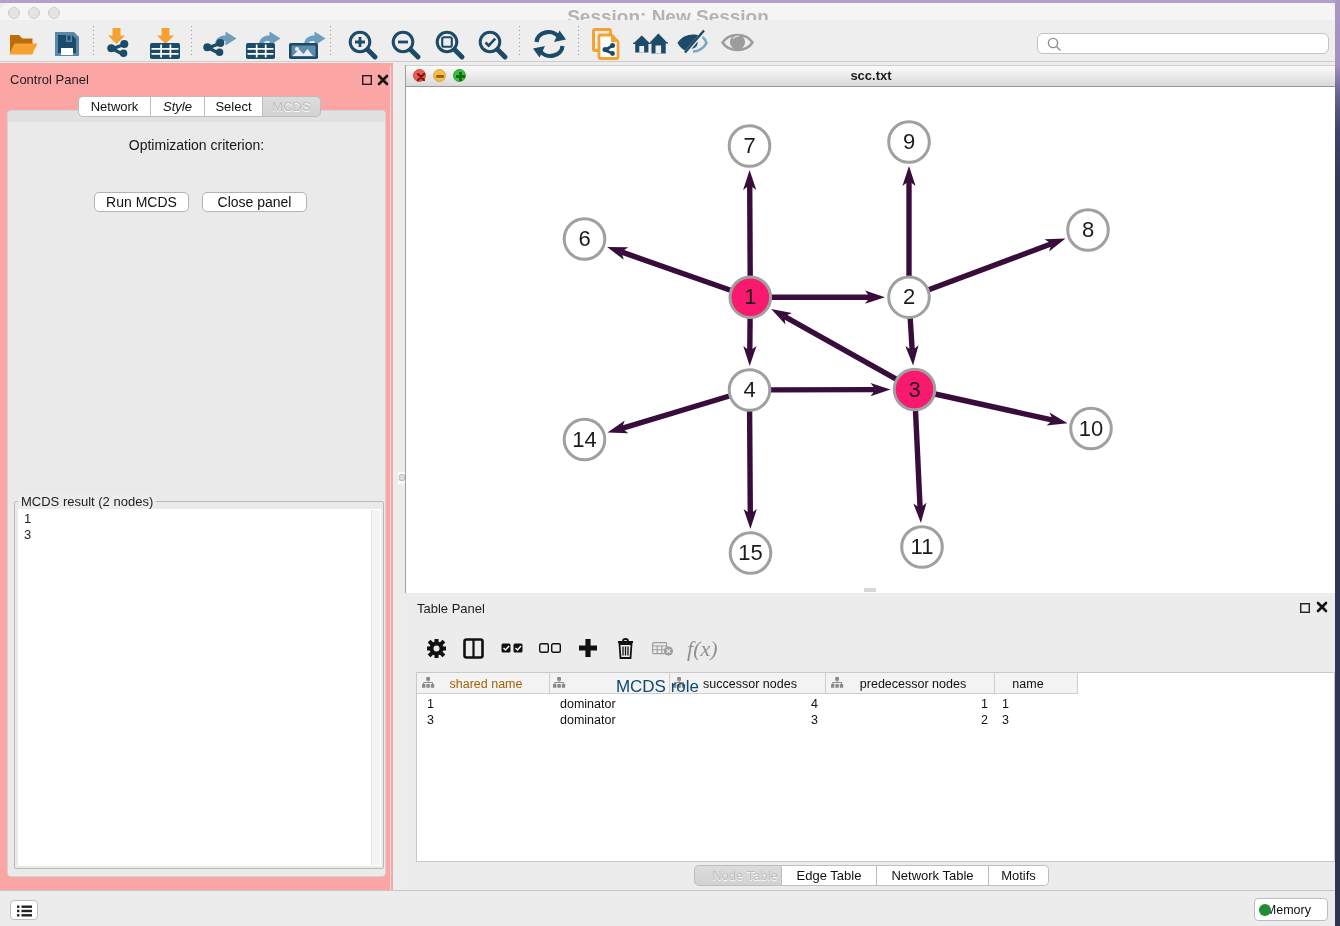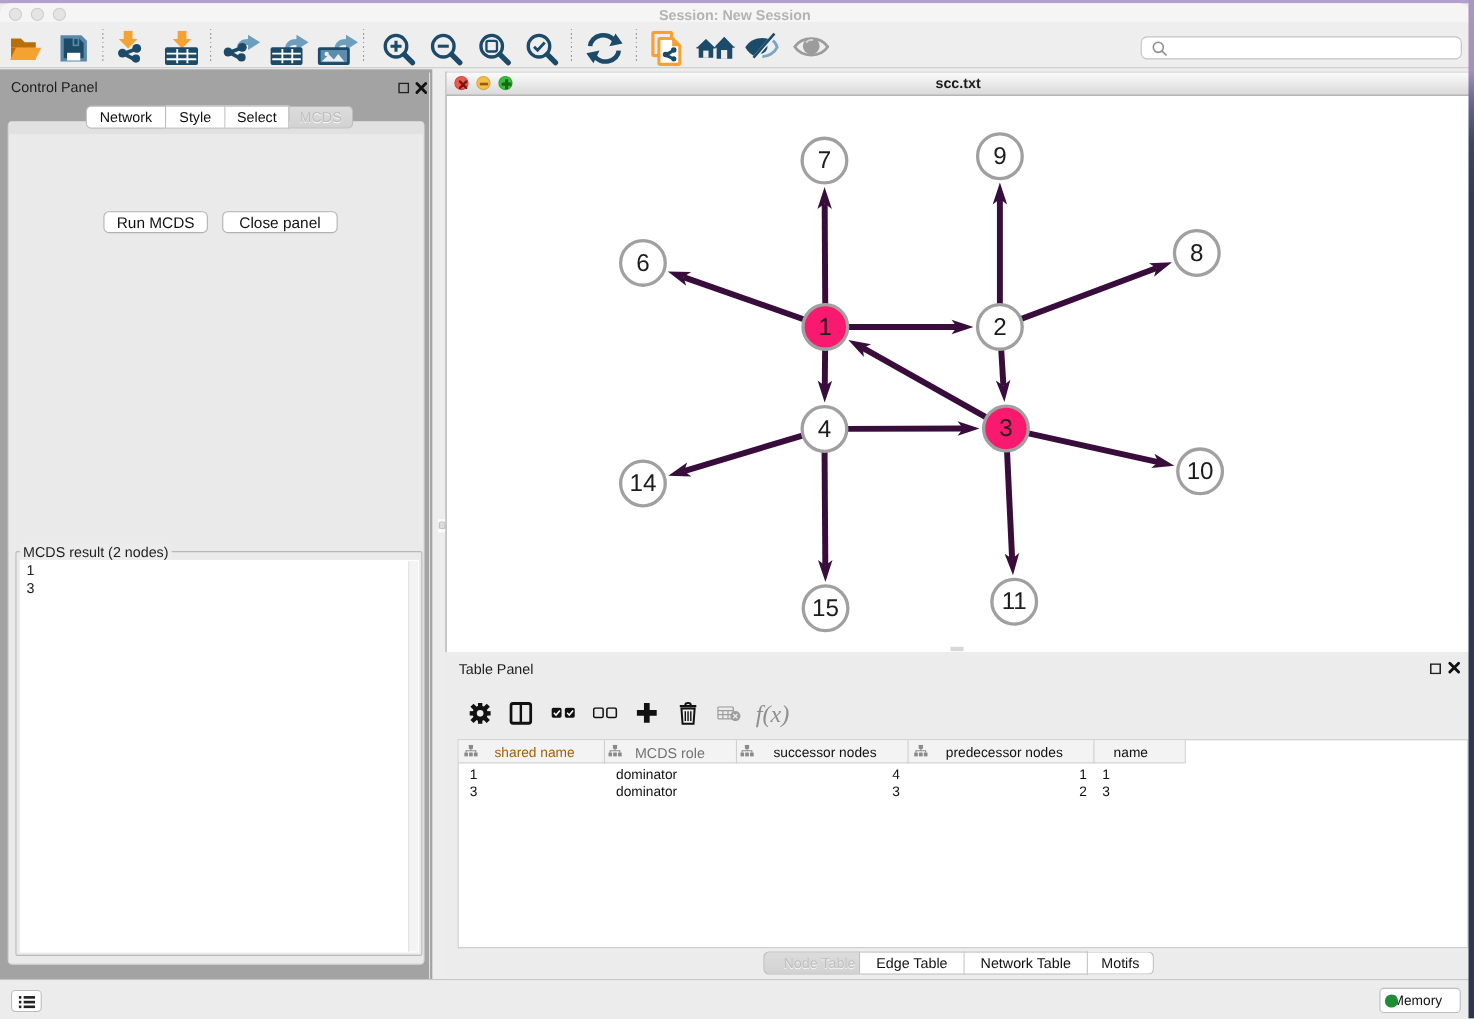--- a/index.html
+++ b/index.html
@@ -4,26 +4,26 @@
 * { margin:0; padding:0; box-sizing:border-box; }
 html,body { width:1340px; height:926px; overflow:hidden; }
 body { font-family:"Liberation Sans", sans-serif; background:#ededed; position:relative; }
 .abs { position:absolute; }
 .desktop-top { left:0; top:0; width:1340px; height:3px; background:#b4a0cc; }
 .desktop-right { right:0; top:0; width:5px; height:926px;
   background:linear-gradient(#ab97c3 0%,#a48fbd 7%,#6a6790 10%,#3c4668 14%,#2e3a58 20%,#2c3853 60%,#2b3751 100%); }
 .window { left:0; top:3px; width:1336px; height:923px; background:#ededed; border-radius:9px 9px 0 0; }
 .titlebar { left:0; top:0; width:100%; height:20px; background:#f5f5f5; border-bottom:1px solid #cecece; border-radius:9px 9px 0 0;}
 .tl-circle { position:absolute; width:12px; height:12px; border-radius:50%; background:#e4e4e4; border:1px solid #cdcdcd; top:4px; }
-.title-text { position:absolute; top:3px; width:100%; text-align:center; font-size:13px; font-weight:bold; color:#b3b3b3; }
+.title-text { position:absolute; top:3px; width:100%; text-align:center; font-size:19px; font-weight:bold; color:#b3b3b3; }
 .toolbar { left:0; top:20px; width:100%; height:42px; border-bottom:1px solid #cdcdcd; background:#eeeeee;}
 .tsep { position:absolute; top:6px; width:1px; height:30px;
   background-image:repeating-linear-gradient(#9a9a9a 0 1.5px, transparent 1.5px 4px); }
 .searchbox { position:absolute; left:1037px; top:13px; width:292px; height:21px; background:#fff; border:1px solid #c3c3c3; border-radius:6px; }
-.ctrlpanel { left:0; top:63px; width:393px; height:827px; background:#a3a3a3; }
+.ctrlpanel { left:0; top:63px; width:393px; height:827px; background:#fca5a5; }
 .panel-title { font-size:13px; color:#1d1d1d; }
 .tabpane { position:absolute; left:7px; top:47px; width:379px; height:767px; background:#eaeaea; border:1px solid #d4d4d4; border-radius:4px; }
 .tabband { position:absolute; left:0; top:0; width:100%; height:11px; background:#e1e1e1; border-radius:4px 4px 0 0;}
 .tabs { position:absolute; display:flex; }
 .tab { font-size:13px; color:#111; background:#fff; border:1px solid #bdbdbd; border-left:none;
   height:21px; line-height:20px; text-align:center; }
 .tab.first { border-left:1px solid #bdbdbd; border-radius:5px 0 0 5px; }
 .tab.last { border-radius:0 5px 5px 0; }
 .tab.sel { background:linear-gradient(#dcdcdc,#d2d2d2); color:#bdbdbd; text-shadow:0 1px 0 #fbfbfb; }
 .combo { position:absolute; background:#fff; border:1px solid #b6b6b6; border-radius:4px; font-size:14px; color:#111; }
@@ -188,24 +188,25 @@
       <rect x="0.7" y="0.7" width="8.6" height="8.6" fill="none" stroke="#222" stroke-width="1.4"></rect>
     </svg>
 <svg class="wicon" style="left:377px;top:11px;" width="12" height="12" viewBox="0 0 12 12">
       <path d="M2 2 L10 10 M10 2 L2 10" stroke="#111" stroke-width="2.6" stroke-linecap="round"></path>
     </svg>
 <div class="tabpane">
       <div class="tabband"></div>
     </div>
 <div class="tabs" style="left:78px;top:33px;">
       <div class="tab first" style="width:73px;">Network</div>
-      <div class="tab" style="width:54px;">Style</div>
+      <div class="tab" style="width:54px;font-style:italic;">Style</div>
       <div class="tab" style="width:58px;">Select</div>
       <div class="tab last sel" style="width:58px;">MCDS</div>
     </div>
+<div class="abs" style="left:0;top:74px;width:393px;text-align:center;font-size:14px;color:#161616;">Optimization criterion:</div>
 <div class="btn" style="left:94px;top:129px;width:95px;height:20px;line-height:19px;">Run MCDS</div>
 <div class="btn" style="left:202px;top:129px;width:105px;height:20px;line-height:19px;">Close panel</div>
 <div class="groupbox" style="left:14px;top:438px;width:370px;height:368px;"></div>
 <div class="grouplabel" style="left:18px;top:431px;">MCDS result (2 nodes)</div>
 <div class="abs" style="left:18px;top:446px;width:363px;height:357px;background:#fff;font-size:13px;color:#222;line-height:16px;padding:2px 0 0 6px;">1<br>3</div>
 <div class="abs" style="left:371px;top:447px;width:9px;height:355px;background:#f4f4f4;border-left:1px solid #e2e2e2;"></div>
 </div>
 <div class="abs" style="left:390px;top:66px;width:1px;height:824px;background:#e0e0e0;"></div>
 <div class="abs" style="left:398px;top:472px;width:7px;height:3px;background:#fbfbfb;"></div>
 <div class="abs" style="left:398px;top:481px;width:7px;height:3px;background:#fbfbfb;"></div>
@@ -376,21 +377,21 @@
 <svg class="wicon" style="left:426px;top:84px;" width="13" height="11" viewBox="0 0 13 11">
       <g fill="#8a8a8a">
         <rect x="4.2" y="0" width="3.8" height="3.8" rx="0.5"></rect>
         <rect x="0" y="7" width="3.4" height="3.8" rx="0.5"></rect>
         <rect x="4.4" y="7" width="3.4" height="3.8" rx="0.5"></rect>
         <rect x="8.8" y="7" width="3.4" height="3.8" rx="0.5"></rect>
         <path d="M6.1 3.8 v1.7 M1.7 7 v-1.5 h8.8 v1.5" fill="none" stroke="#8a8a8a" stroke-width="1"></path>
       </g>
     </svg>
 <div class="abs" style="left:-9px;top:84px;width:180px;text-align:center;font-size:12.5px;color:#a16207;">shared name</div>
-<div class="abs" style="left:114px;top:84px;width:180px;text-align:center;font-size:13px;color:#737373;">MCDS role</div>
+<div class="abs" style="left:114px;top:84px;width:180px;text-align:right;font-size:17px;color:#0c4a6e;">MCDS role</div>
 <div class="abs" style="left:255px;top:84px;width:180px;text-align:center;font-size:12.5px;color:#111;">successor nodes</div>
 <div class="abs" style="left:418px;top:84px;width:180px;text-align:center;font-size:12.5px;color:#111;">predecessor nodes</div>
 <div class="abs" style="left:533px;top:84px;width:180px;text-align:center;font-size:12.5px;color:#111;">name</div>
 <div style="position:absolute;font-size:12.5px;color:#111;left:22px;top:104px;">1</div>
 <div style="position:absolute;font-size:12.5px;color:#111;left:155px;top:104px;">dominator</div>
 <div style="position:absolute;font-size:12.5px;color:#111;left:313px;top:104px;width:100px;text-align:right;">4</div>
 <div style="position:absolute;font-size:12.5px;color:#111;left:483px;top:104px;width:100px;text-align:right;">1</div>
 <div style="position:absolute;font-size:12.5px;color:#111;left:597px;top:104px;">1</div>
 <div style="position:absolute;font-size:12.5px;color:#111;left:22px;top:120px;">3</div>
 <div style="position:absolute;font-size:12.5px;color:#111;left:155px;top:120px;">dominator</div>

